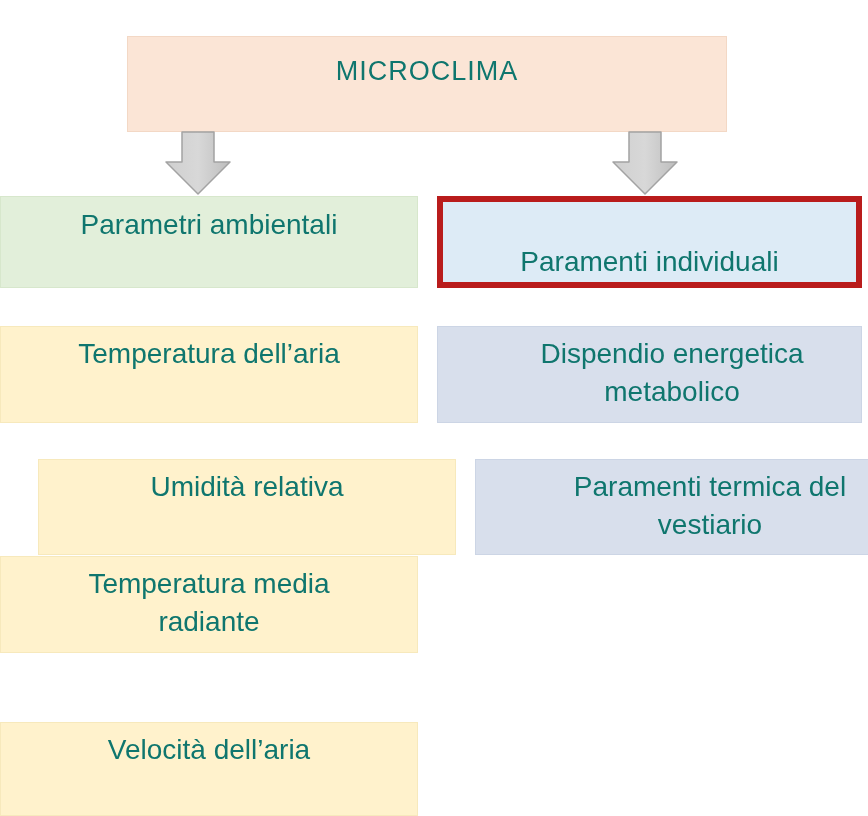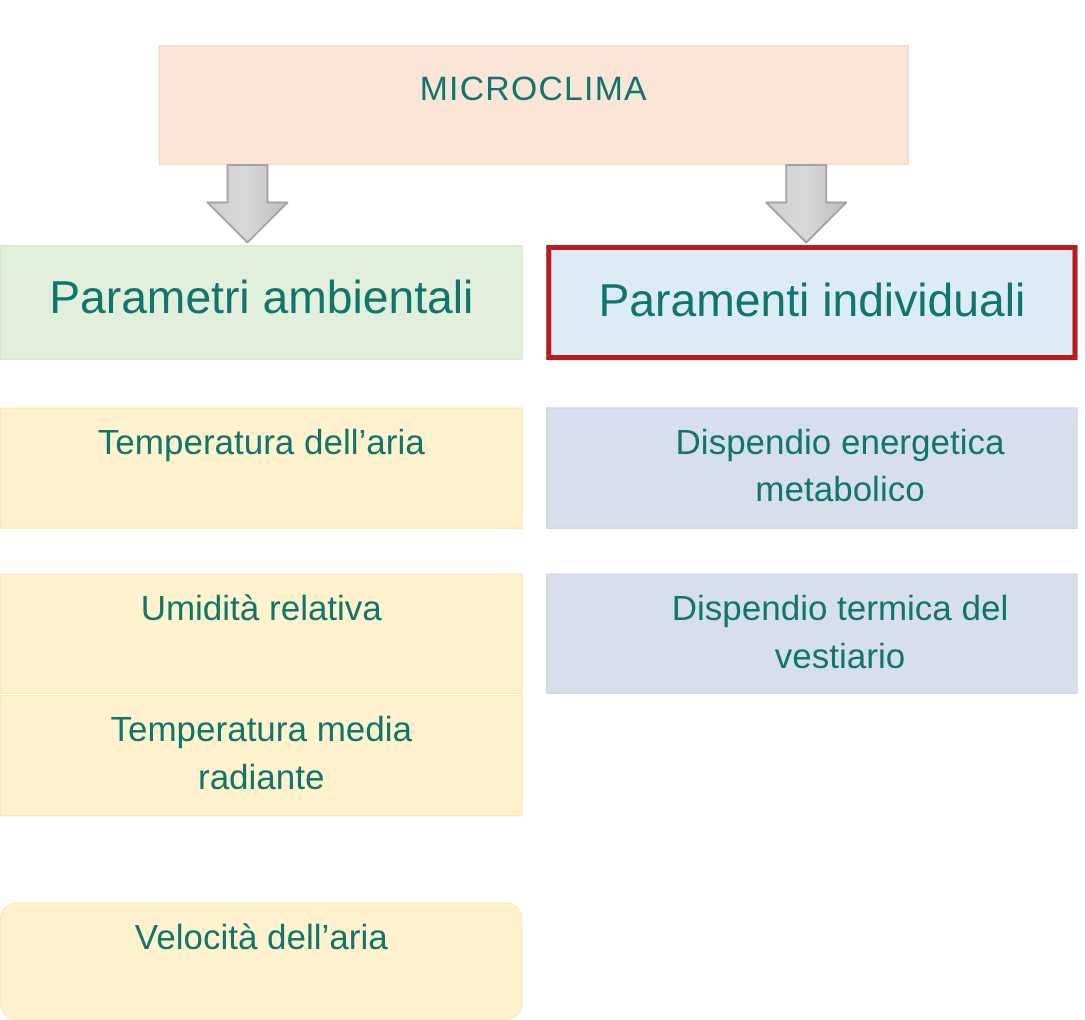--- a/index.html
+++ b/index.html
@@ -36,35 +36,36 @@
     border: 1px solid #F3D8C5;
   }
   .title-box > span {
     margin-top: 14px;
     font-size: 27px;
     line-height: 40px;
     letter-spacing: 1px;
   }
   
   .header-box > span {
-    margin-top: 21px;
-    font-size: 37px;
+    margin-top: 8px;
+    font-size: 28px;
     line-height: 40px;
   }
   .header-left {
     left: 0; top: 196px;
     width: 418px; height: 92px;
     background: #E2EFDA;
     border: 1px solid #D7E7CC;
   }
   .header-right {
     left: 437px; top: 196px;
     width: 425px; height: 92px;
     background: #DDEBF6;
-    border: 4px solid #b91c1c;
+    border: 6px solid #b91c1c;
+    align-items: flex-end;
   }
   
   .item-box > span {
     margin-top: 8px;
     font-size: 28px;
     line-height: 38px;
   }
   .item-left {
     left: 0;
     width: 418px;
@@ -72,23 +73,23 @@
     border: 1px solid #F7E9BC;
   }
   .item-right {
     left: 437px;
     width: 425px;
     background: #D8DFEC;
     border: 1px solid #CCD5E5;
     padding-left: 45px;
   }
   .row-1 { top: 326px; height: 97px; }
-  .row-2 { top: 459px; height: 96px; }
+  .row-2 { top: 459px; height: 96px; margin-left: 38px; }
   .row-3 { top: 556px; height: 97px; }
-  .row-4 { top: 722px; height: 94px; border-radius: 13px; }
+  .row-4 { top: 722px; height: 94px; }
   
   .arrow {
     position: absolute;
     width: 66px;
     height: 64px;
   }
   .arrow-left  { left: 165px; top: 131px; }
   .arrow-right { left: 612px; top: 131px; }
 </style>
 </head>
@@ -127,21 +128,21 @@
   </div>
   <div class="box item-box item-right row-1">
     <span>Dispendio energetica
 metabolico</span>
   </div>
 
   <div class="box item-box item-left row-2">
     <span>Umidità relativa</span>
   </div>
   <div class="box item-box item-right row-2">
-    <span>Dispendio termica del
+    <span>Paramenti termica del
 vestiario</span>
   </div>
 
   <div class="box item-box item-left row-3">
     <span>Temperatura media
 radiante</span>
   </div>
 
   <div class="box item-box item-left row-4">
     <span>Velocità dell’aria</span>

